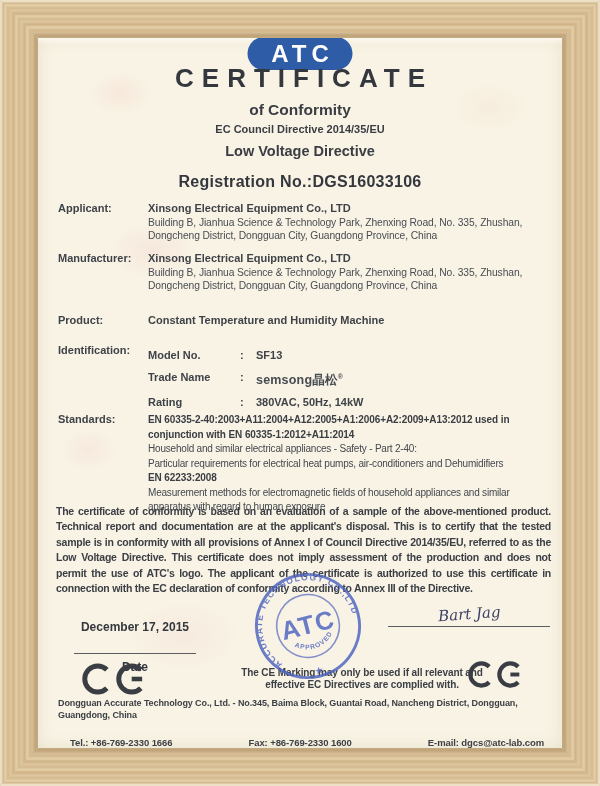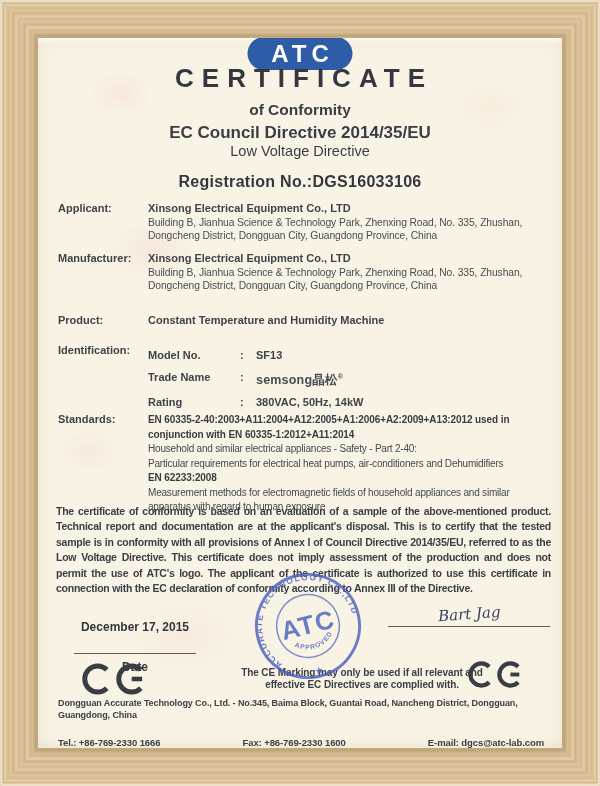--- a/index.html
+++ b/index.html
@@ -46,23 +46,23 @@
   
   .logo-pill { position:absolute; top:1px; left:50%; transform:translateX(-50%);
     width:105px; height:33px; border-radius:17px; background:#2e5ca6;
     display:flex; align-items:center; justify-content:center;
     color:#fdfdfb; font-weight:bold; font-size:24px; letter-spacing:5px; padding-left:5px; }
   .cert-title { position:absolute; top:27px; left:0; right:0; text-align:center;
     font-size:26px; font-weight:bold; letter-spacing:8px; text-indent:8px; color:#34373d; }
   .cert-subtitle { position:absolute; top:65px; left:0; right:0; text-align:center;
     font-size:15.5px; font-weight:bold; color:#3a3d43; }
   .dir1 { position:absolute; top:87px; left:0; right:0; text-align:center;
-    font-size:17px; font-weight:bold; color:#3a3d43; }
+    font-size:11px; font-weight:bold; color:#3a3d43; }
   .dir2 { position:absolute; top:107px; left:0; right:0; text-align:center;
-    font-size:14.5px; font-weight:normal; color:#3a3d43; }
+    font-size:14.5px; font-weight:bold; color:#3a3d43; }
   .registration { position:absolute; top:137px; left:0; right:0; text-align:center;
     font-size:16px; font-weight:bold; color:#34373d; letter-spacing:.3px; }
 
   
   .fields { position:absolute; top:166px; left:22px; right:6px; font-size:11px; }
   .frow { display:flex; }
   .flabel { width:90px; flex:0 0 90px; font-weight:bold; }
   .fcontent { flex:1; }
   .fname { font-weight:bold; margin-bottom:3px; white-space:nowrap; }
   .faddr { font-size:10.3px; line-height:12.5px; color:#494d54; white-space:nowrap; letter-spacing:-.1px; }
@@ -102,21 +102,21 @@
 
   
   .ce-left { position:absolute; left:46px; top:626px; width:68px; height:34px; color:#3a3d43; }
   .ce-right { position:absolute; left:432px; top:624px; width:58px; height:29px; color:#3a3d43; }
   .ce-note { position:absolute; left:202px; top:631px; width:248px; text-align:center;
     font-size:10px; font-weight:bold; line-height:12px; letter-spacing:-.1px; color:#3c4046; }
 
   
   .footer-address { position:absolute; left:22px; top:662px; right:16px;
     font-size:9px; font-weight:bold; line-height:11.5px; letter-spacing:-.1px; color:#3c4046; }
-  .contact-row { position:absolute; left:22px; right:20px; top:701px;
+  .contact-row { position:absolute; left:34px; right:20px; top:701px;
     display:flex; justify-content:space-between; font-size:9.5px; font-weight:bold;
     letter-spacing:-.1px; color:#3c4046; }
 </style>
 </head>
 <body>
 
 <div class="frame frame-top"></div>
 <div class="frame frame-bottom"></div>
 <div class="frame frame-left"></div>
 <div class="frame frame-right"></div>

